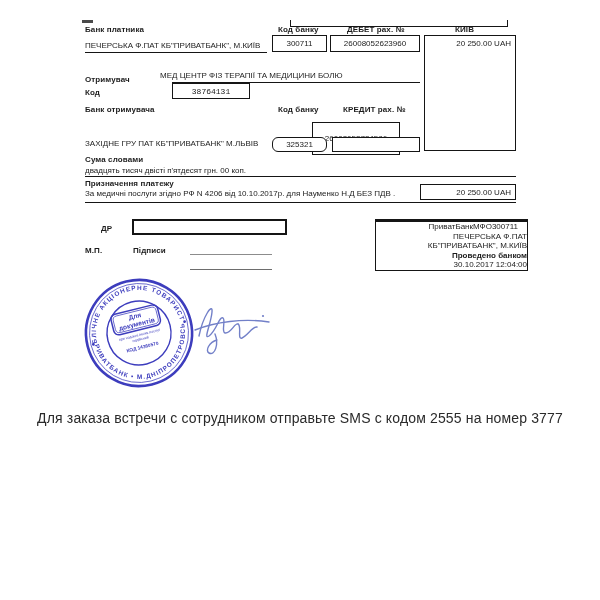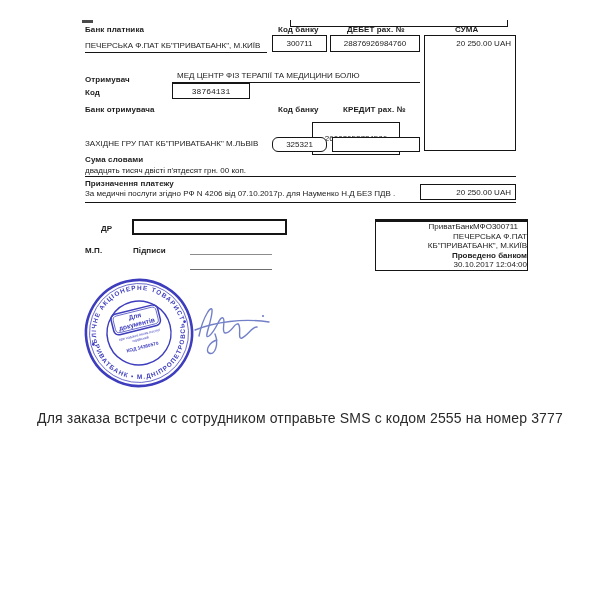--- a/index.html
+++ b/index.html
@@ -28,50 +28,50 @@
 <body>
 
 <div id="page">
 
   <div id="top-fragment"></div>
   <div class="box" style="left:290px;top:-12px;width:218px;height:19px;"></div>
 
   <div class="lbl" style="left:85px;top:5px;">Банк платника</div>
   <div class="lbl" style="left:278px;top:5px;">Код банку</div>
   <div class="lbl" style="left:347px;top:5px;">ДЕБЕТ рах. №</div>
-  <div class="lbl" style="left:455px;top:5px;">СУМА</div>
+  <div class="lbl" style="left:455px;top:5px;">КИЇВ</div>
 
   <div class="val" style="left:85px;top:21px;">ПЕЧЕРСЬКА Ф.ПАТ КБ"ПРИВАТБАНК", М.КИЇВ</div>
   <div class="uline" style="left:85px;top:32px;width:182px;"></div>
   <div class="box" style="left:272px;top:15px;width:55px;height:17px;">300711</div>
-  <div class="box" style="left:330px;top:15px;width:90px;height:17px;">28876926984760</div>
+  <div class="box" style="left:330px;top:15px;width:90px;height:17px;">26008052623960</div>
   <div class="box" id="amount-box" style="left:424px;top:15px;width:92px;height:116px;">20 250.00 UAH</div>
 
   <div class="lbl" style="left:85px;top:55px;">Отримувач</div>
-  <div class="val" style="left:177px;top:51px;">МЕД ЦЕНТР ФІЗ ТЕРАПІЇ ТА МЕДИЦИНИ БОЛЮ</div>
+  <div class="val" style="left:160px;top:51px;">МЕД ЦЕНТР ФІЗ ТЕРАПІЇ ТА МЕДИЦИНИ БОЛЮ</div>
   <div class="uline" style="left:172px;top:62px;width:248px;"></div>
 
   <div class="lbl" style="left:85px;top:68px;">Код</div>
   <div class="box" style="left:172px;top:63px;width:78px;height:16px;font-family:Liberation Mono, monospace;">38764131</div>
 
   <div class="lbl" style="left:85px;top:85px;">Банк отримувача</div>
   <div class="lbl" style="left:278px;top:85px;">Код банку</div>
   <div class="lbl" style="left:343px;top:85px;">КРЕДИТ рах. №</div>
 
   <div class="box" style="left:312px;top:102px;width:88px;height:33px;">26002053734586</div>
   <div class="box" style="left:332px;top:117px;width:88px;height:15px;"></div>
   <div class="box" style="left:272px;top:117px;width:55px;height:15px;border-radius:6px;">325321</div>
   <div class="val" style="left:85px;top:119px;">ЗАХІДНЕ ГРУ ПАТ КБ"ПРИВАТБАНК" М.ЛЬВІВ</div>
 
   <div class="lbl" style="left:85px;top:135px;">Сума словами</div>
   <div class="val" style="left:85px;top:146px;">двадцять тисяч двісті п'ятдесят грн. 00 коп.</div>
   <div class="hline" style="left:85px;top:156px;width:431px;"></div>
 
   <div class="lbl" style="left:85px;top:159px;">Призначення платежу</div>
-  <div class="val" style="left:85px;top:169px;">За медичні послуги згідно РФ N 4206 від 07.10.2017р. для Науменко Н.Д БЕЗ ПДВ .</div>
+  <div class="val" style="left:85px;top:169px;">За медичні послуги згідно РФ N 4206 від 10.10.2017р. для Науменко Н.Д БЕЗ ПДВ .</div>
   <div class="box" id="purpose-amount-box" style="left:420px;top:164px;width:96px;height:16px;">20 250.00 UAH</div>
   <div class="hline" style="left:85px;top:182px;width:431px;"></div>
 
   <div class="lbl" style="left:101px;top:204px;">ДР</div>
   <div class="box" style="left:132px;top:199px;width:155px;height:16px;border-width:2px;"></div>
   <div class="lbl" style="left:85px;top:226px;">М.П.</div>
   <div class="lbl" style="left:133px;top:226px;">Підписи</div>
   <div class="grayline" style="left:190px;top:234px;width:82px;border-top:1.5px solid #8c8c8c;"></div>
   <div class="grayline" style="left:190px;top:249px;width:82px;border-top:1.5px solid #6d6d6d;"></div>
 

